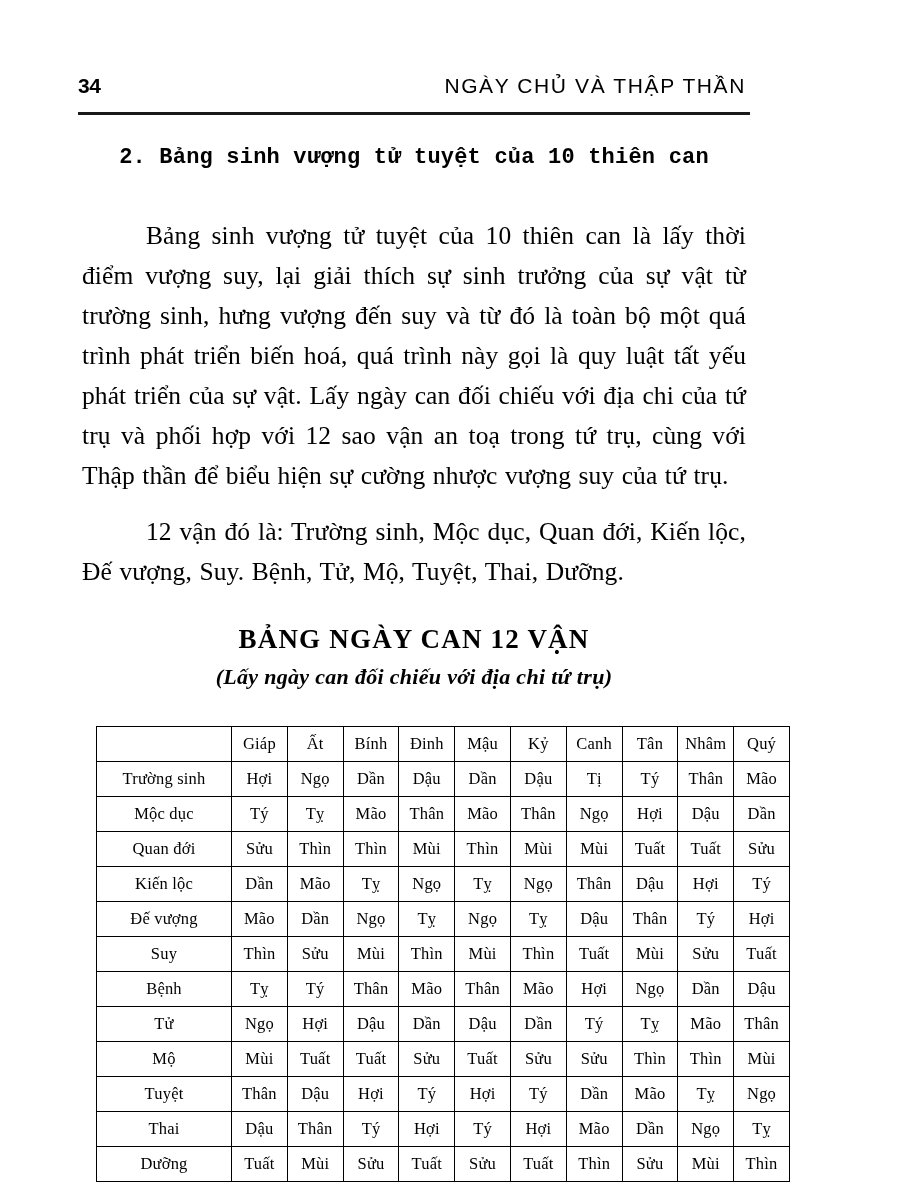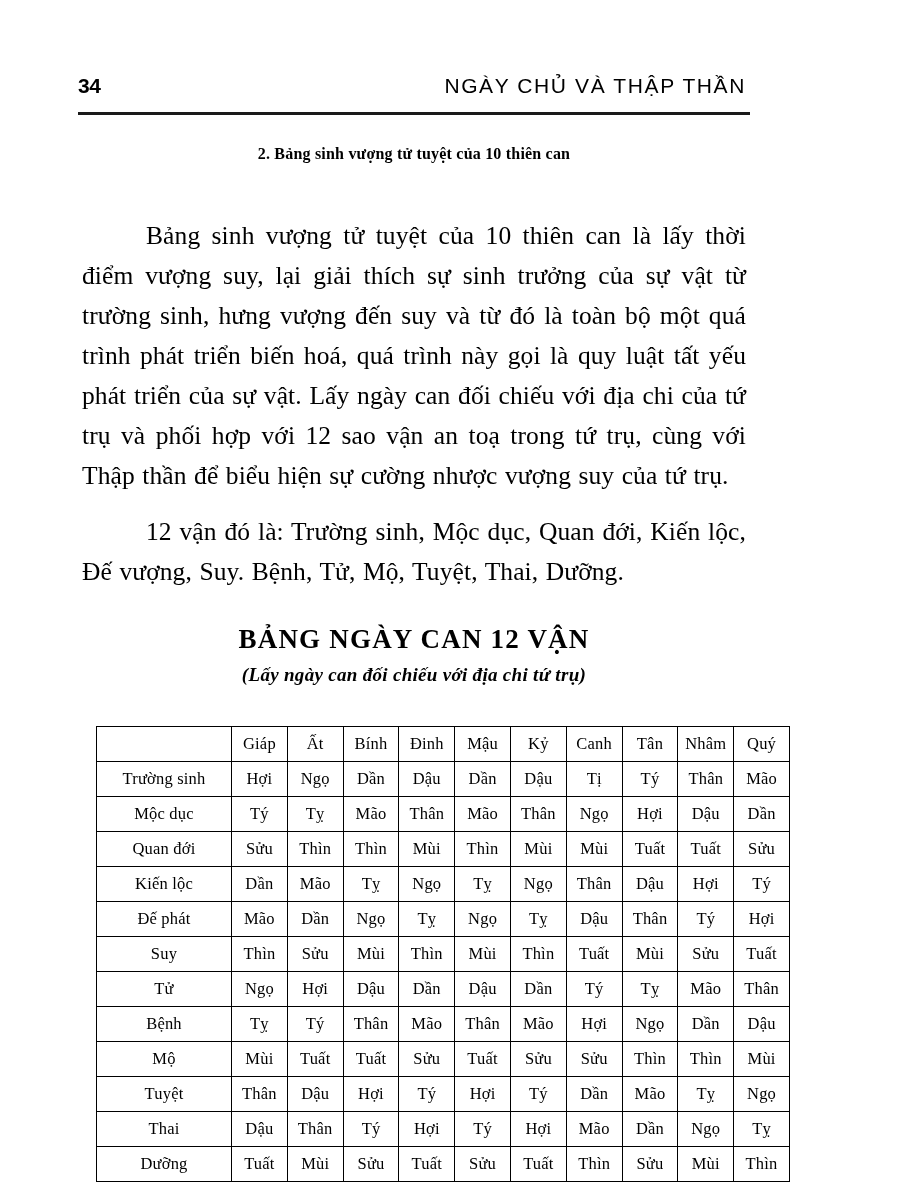--- a/index.html
+++ b/index.html
@@ -52,23 +52,24 @@
     background: #1a1a1a;
   }
 
   
   .section-heading {
     position: absolute;
     left: 78px;
     top: 145px;
     width: 672px;
     text-align: center;
-    font-size: 16px;
+    font-size: 22px;
     font-weight: bold;
     letter-spacing: 0.2px;
+    font-family: Liberation Mono, monospace;
   }
 
   
   .body-block {
     position: absolute;
     left: 82px;
     width: 664px;
   }
   .body-block p {
     margin: 0;
@@ -95,21 +96,21 @@
     font-size: 27px;
     font-weight: bold;
     letter-spacing: 1.2px;
   }
   .table-subtitle {
     position: absolute;
     left: 78px;
     top: 664px;
     width: 672px;
     text-align: center;
-    font-size: 19px;
+    font-size: 22px;
     font-style: italic;
     font-weight: bold;
     letter-spacing: 0.3px;
   }
 
   
   .van-table-wrap {
     position: absolute;
     left: 88px;
     top: 726px;
@@ -235,21 +236,21 @@
             <td class="stem-cell">Tỵ</td>
             <td class="stem-cell">Ngọ</td>
             <td class="stem-cell">Tỵ</td>
             <td class="stem-cell">Ngọ</td>
             <td class="stem-cell">Thân</td>
             <td class="stem-cell">Dậu</td>
             <td class="stem-cell">Hợi</td>
             <td class="stem-cell">Tý</td>
           </tr>
           <tr>
-            <th class="rowhead">Đế phát</th>
+            <th class="rowhead">Đế vượng</th>
             <td class="stem-cell">Mão</td>
             <td class="stem-cell">Dần</td>
             <td class="stem-cell">Ngọ</td>
             <td class="stem-cell">Tỵ</td>
             <td class="stem-cell">Ngọ</td>
             <td class="stem-cell">Tỵ</td>
             <td class="stem-cell">Dậu</td>
             <td class="stem-cell">Thân</td>
             <td class="stem-cell">Tý</td>
             <td class="stem-cell">Hợi</td>
@@ -261,44 +262,44 @@
             <td class="stem-cell">Mùi</td>
             <td class="stem-cell">Thìn</td>
             <td class="stem-cell">Mùi</td>
             <td class="stem-cell">Thìn</td>
             <td class="stem-cell">Tuất</td>
             <td class="stem-cell">Mùi</td>
             <td class="stem-cell">Sửu</td>
             <td class="stem-cell">Tuất</td>
           </tr>
           <tr>
+            <th class="rowhead">Bệnh</th>
+            <td class="stem-cell">Tỵ</td>
+            <td class="stem-cell">Tý</td>
+            <td class="stem-cell">Thân</td>
+            <td class="stem-cell">Mão</td>
+            <td class="stem-cell">Thân</td>
+            <td class="stem-cell">Mão</td>
+            <td class="stem-cell">Hợi</td>
+            <td class="stem-cell">Ngọ</td>
+            <td class="stem-cell">Dần</td>
+            <td class="stem-cell">Dậu</td>
+          </tr>
+          <tr>
             <th class="rowhead">Tử</th>
             <td class="stem-cell">Ngọ</td>
             <td class="stem-cell">Hợi</td>
             <td class="stem-cell">Dậu</td>
             <td class="stem-cell">Dần</td>
             <td class="stem-cell">Dậu</td>
             <td class="stem-cell">Dần</td>
             <td class="stem-cell">Tý</td>
             <td class="stem-cell">Tỵ</td>
             <td class="stem-cell">Mão</td>
             <td class="stem-cell">Thân</td>
-          </tr>
-          <tr>
-            <th class="rowhead">Bệnh</th>
-            <td class="stem-cell">Tỵ</td>
-            <td class="stem-cell">Tý</td>
-            <td class="stem-cell">Thân</td>
-            <td class="stem-cell">Mão</td>
-            <td class="stem-cell">Thân</td>
-            <td class="stem-cell">Mão</td>
-            <td class="stem-cell">Hợi</td>
-            <td class="stem-cell">Ngọ</td>
-            <td class="stem-cell">Dần</td>
-            <td class="stem-cell">Dậu</td>
           </tr>
           <tr>
             <th class="rowhead">Mộ</th>
             <td class="stem-cell">Mùi</td>
             <td class="stem-cell">Tuất</td>
             <td class="stem-cell">Tuất</td>
             <td class="stem-cell">Sửu</td>
             <td class="stem-cell">Tuất</td>
             <td class="stem-cell">Sửu</td>
             <td class="stem-cell">Sửu</td>

